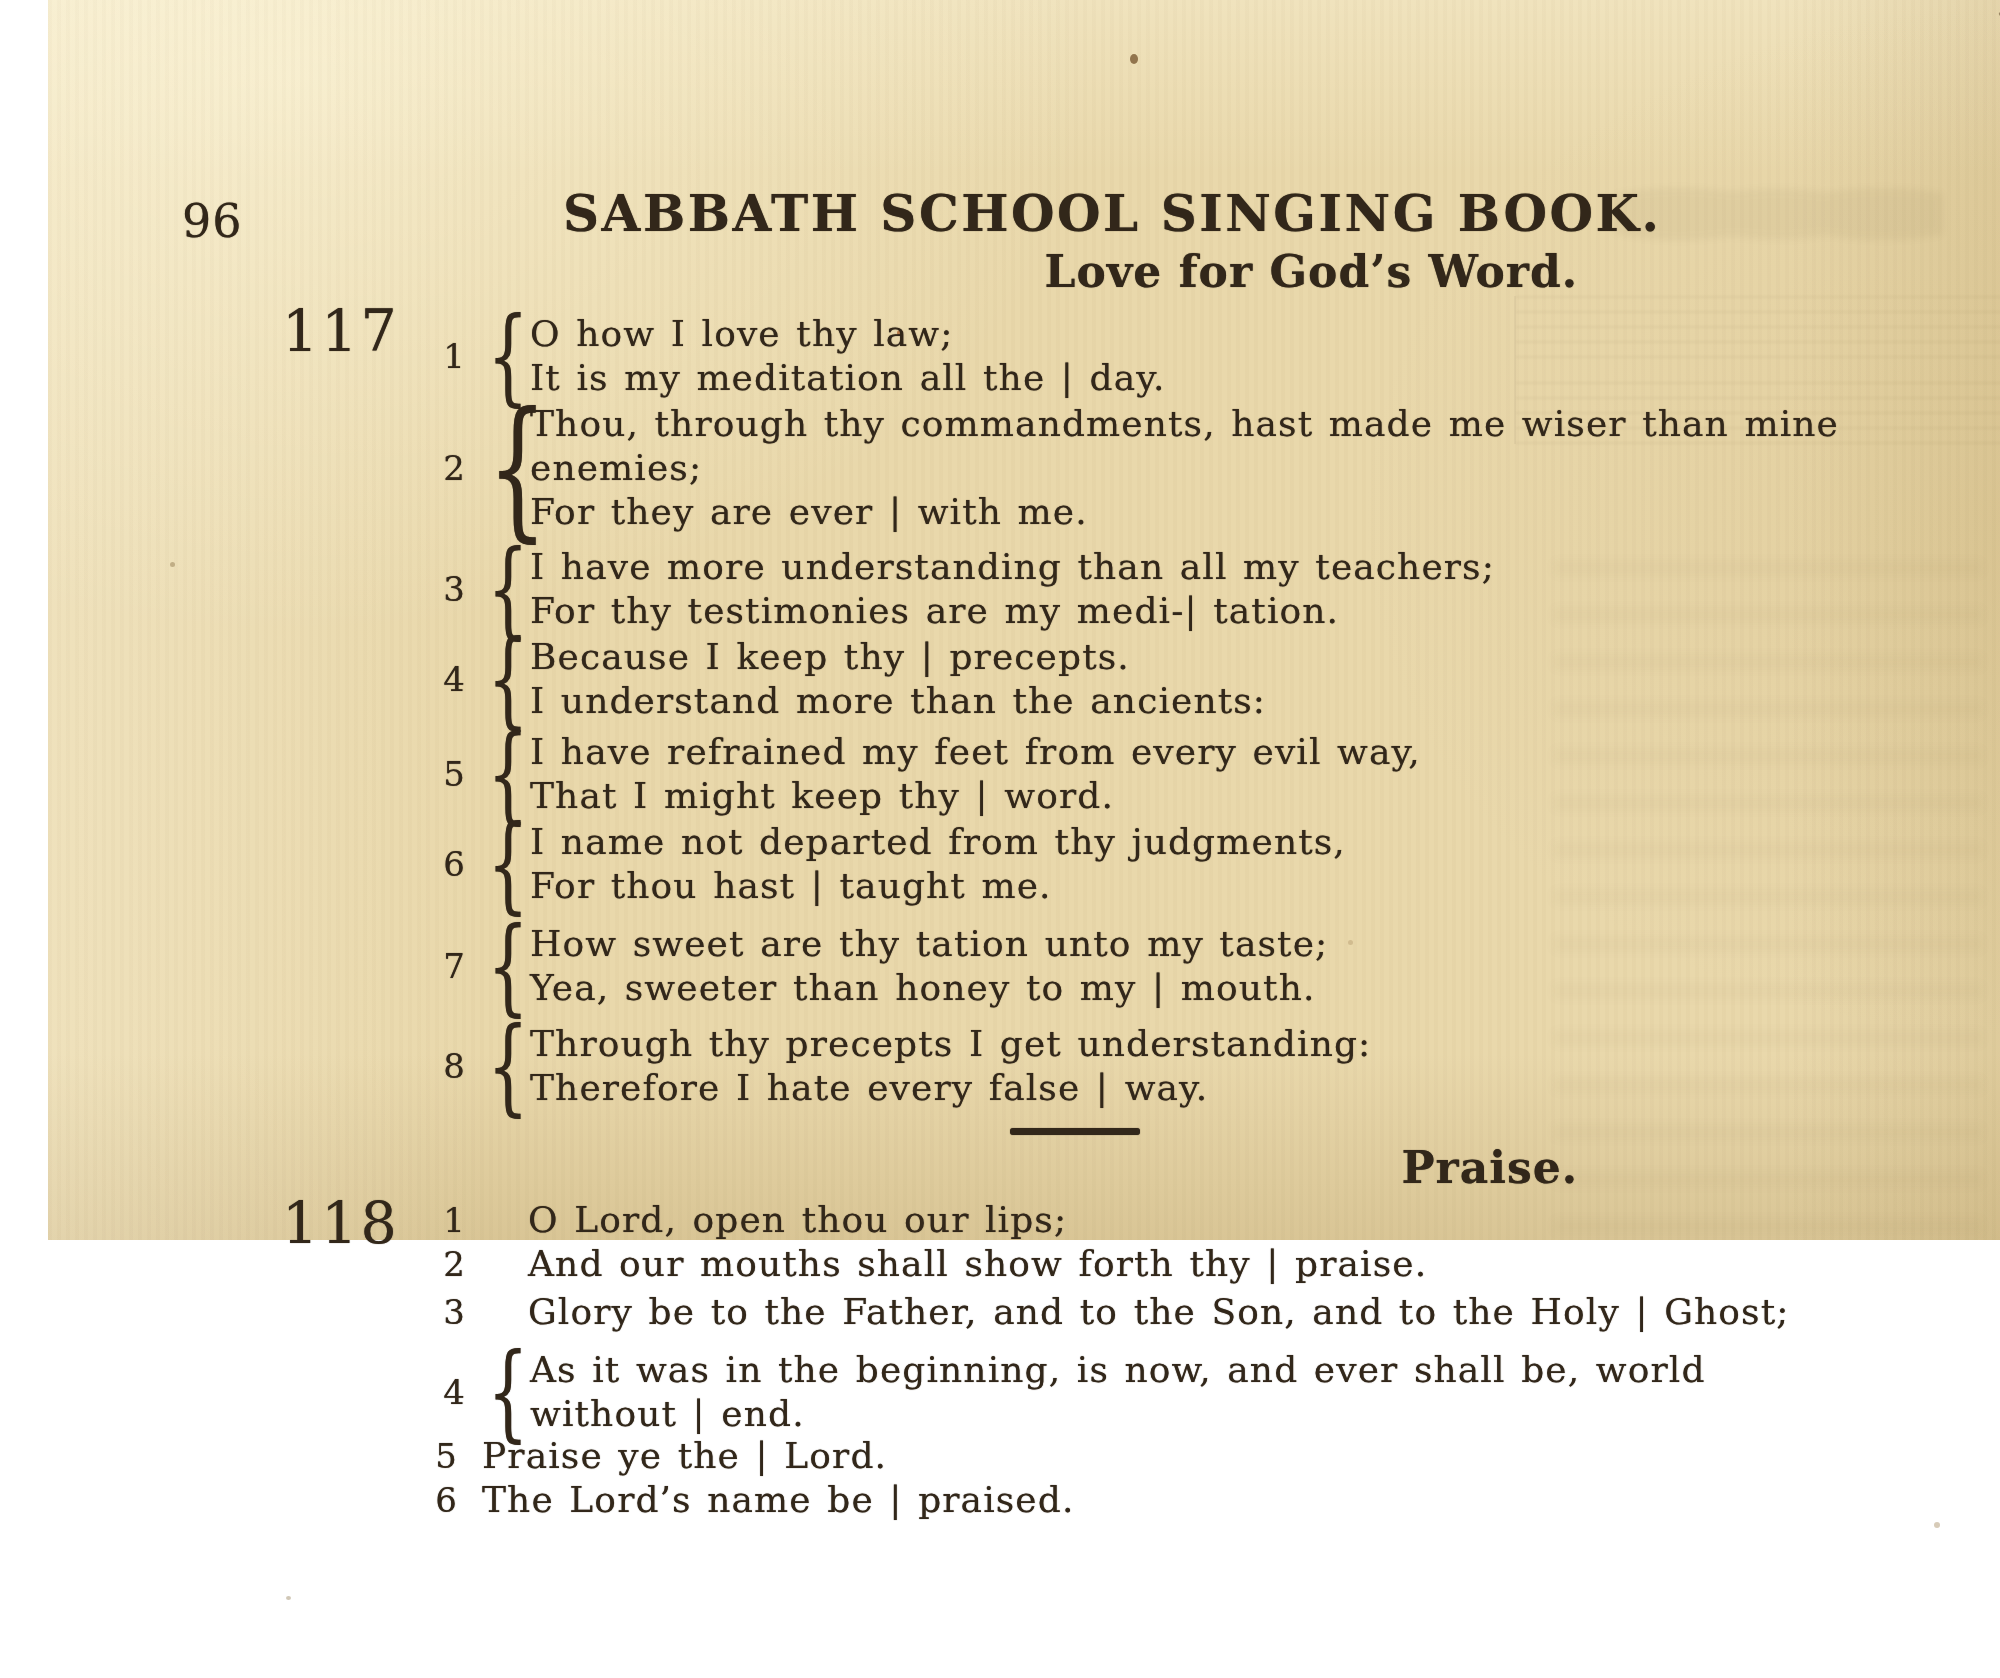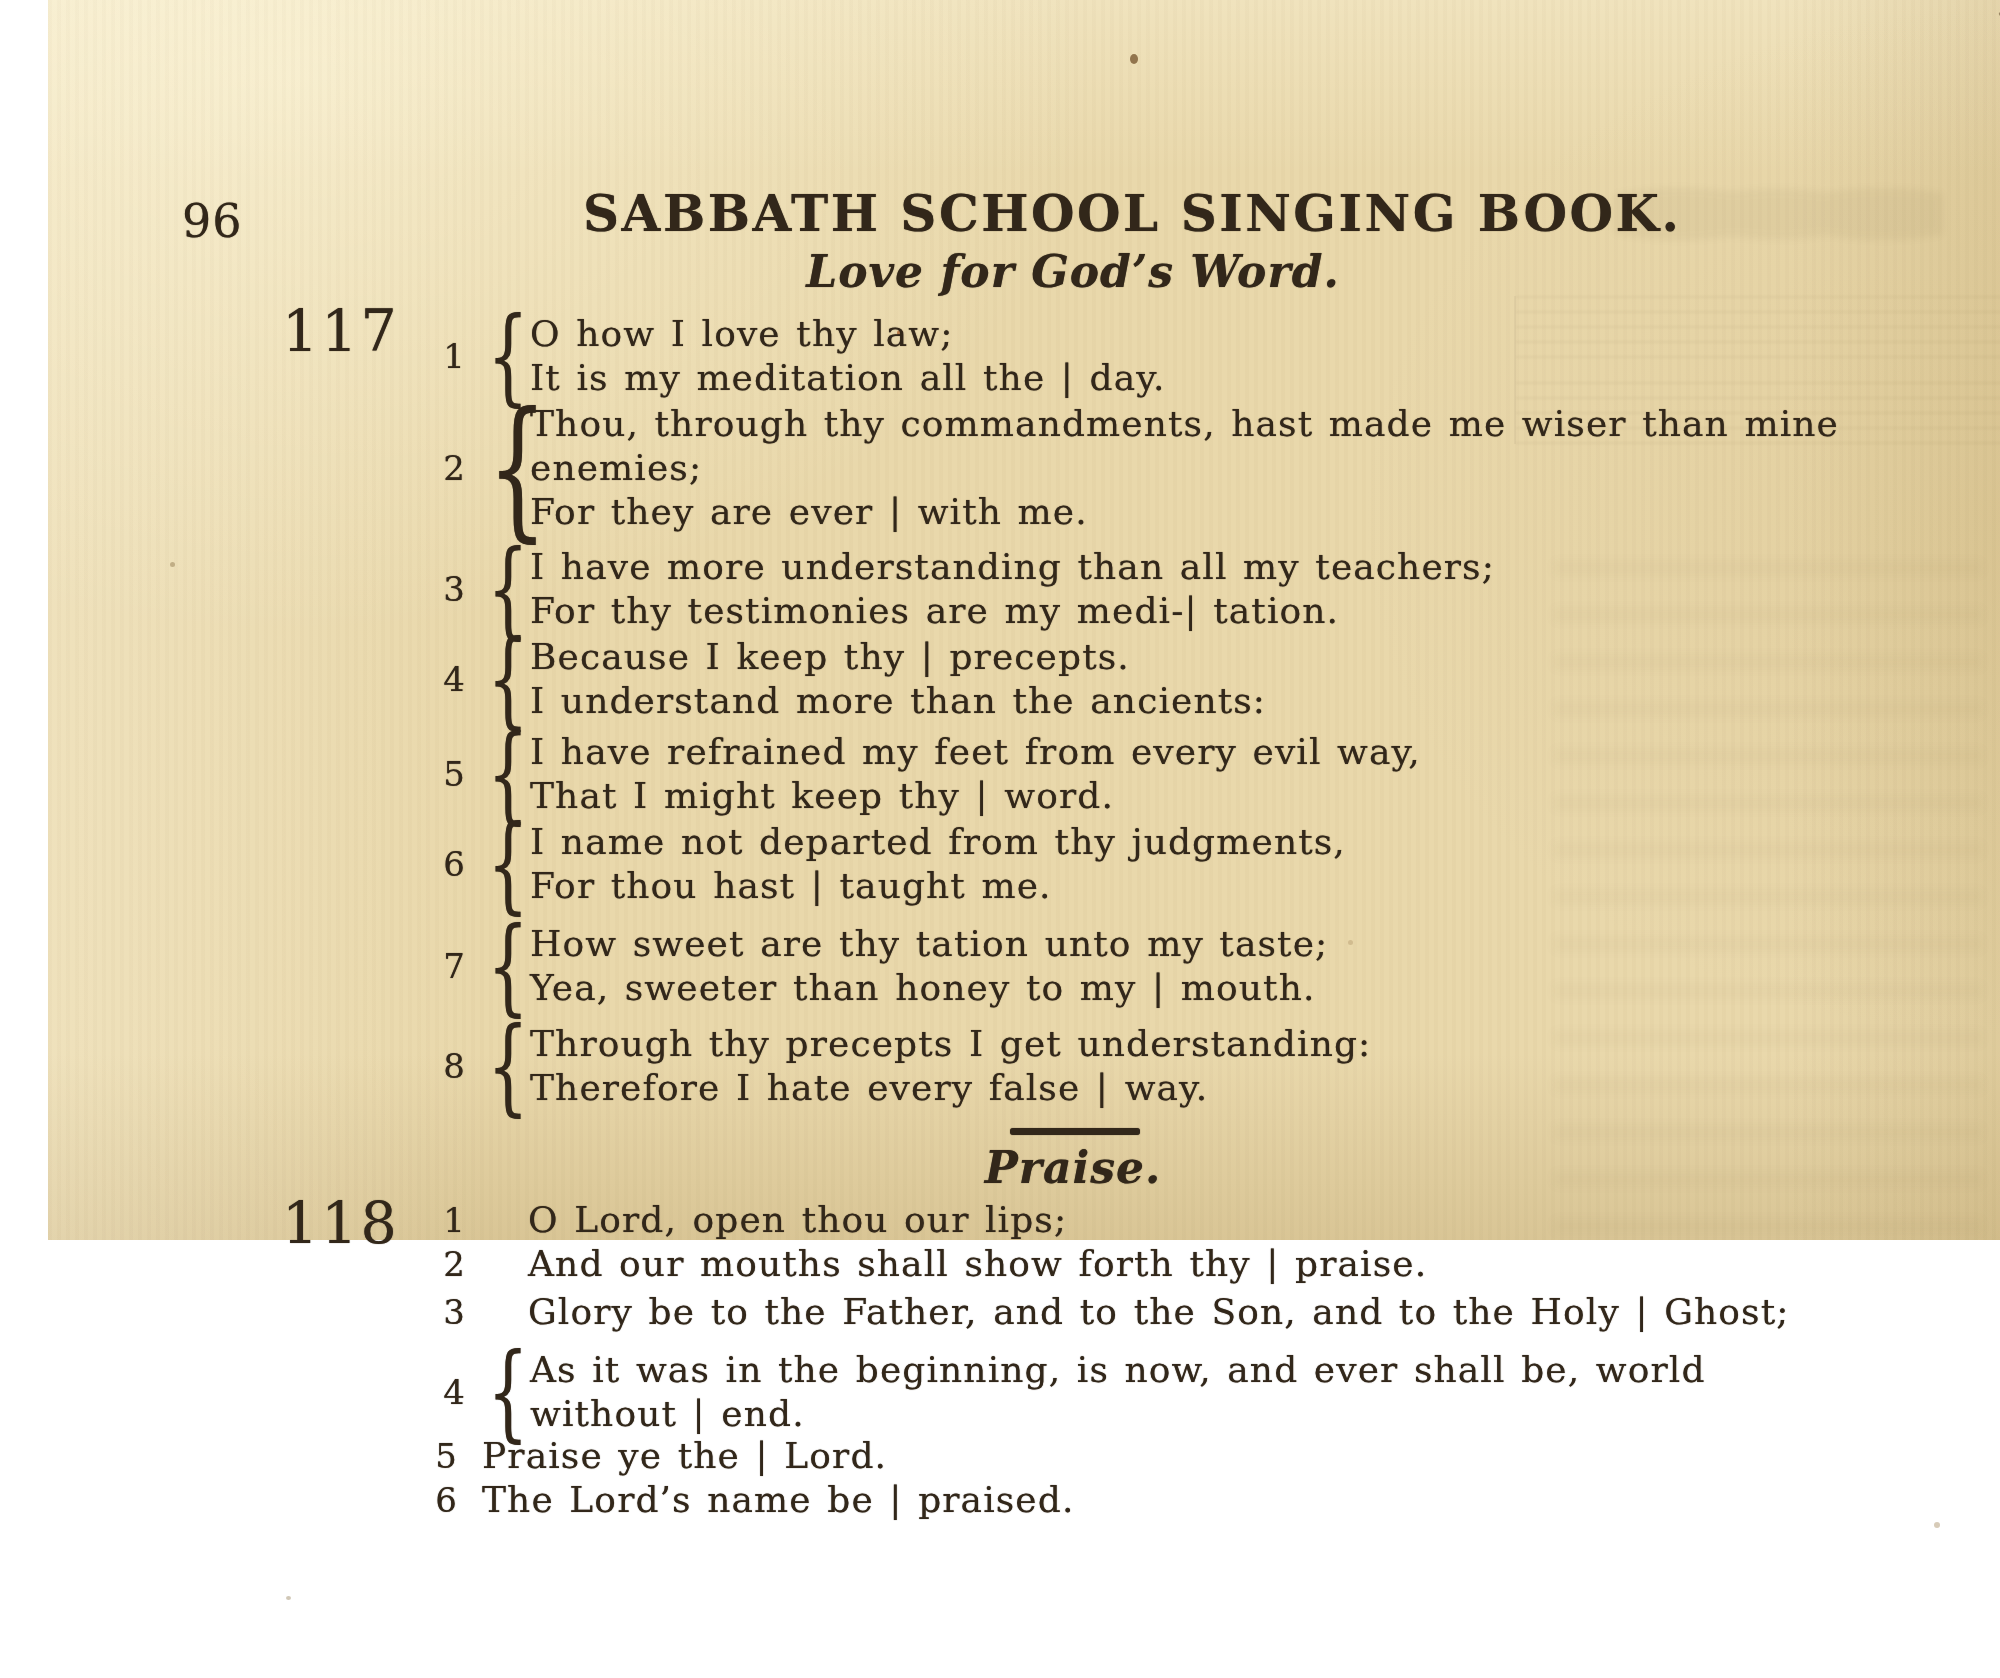--- a/index.html
+++ b/index.html
@@ -19,24 +19,24 @@
   }
   
   .paper-texture{
     position:absolute;inset:0;pointer-events:none;
     background:repeating-linear-gradient(90deg, rgba(120,96,52,.025) 0 4px, transparent 4px 9px);
     mix-blend-mode:multiply;
   }
   .ink{color:#32271a;text-shadow:0 0 1px rgba(50,39,26,.75);}
 
   .page-number{position:absolute;left:134px;top:194px;font-size:46px;letter-spacing:1px;}
-  .book-title{position:absolute;left:535px;top:184px;width:1000px;text-align:center;
+  .book-title{position:absolute;left:515px;top:184px;width:1000px;text-align:center;
     font-size:50px;font-weight:bold;letter-spacing:2.5px;white-space:nowrap;}
-  .hymn-heading{position:absolute;left:520px;width:1010px;text-align:center;
-    font-size:44px;font-weight:bold;font-style:italic;letter-spacing:1px;white-space:nowrap;}
+  .hymn-heading{position:absolute;left:520px;width:1010px;text-align:right;
+    font-size:44px;font-weight:bold;letter-spacing:1px;white-space:nowrap;}
   .heading-117{top:246px;}
   .heading-118{top:1142px;}
   .hymn-no{position:absolute;left:234px;font-size:57px;letter-spacing:3px;}
   .no-117{top:298px;}
   .no-118{top:1190px;}
 
   .separator-rule{position:absolute;left:962px;top:1128px;width:130px;height:7px;
     background:#32271a;border-radius:3px;box-shadow:0 0 1px rgba(50,39,26,.8);}
 
   .verse{position:absolute;left:380px;display:flex;align-items:center;}

